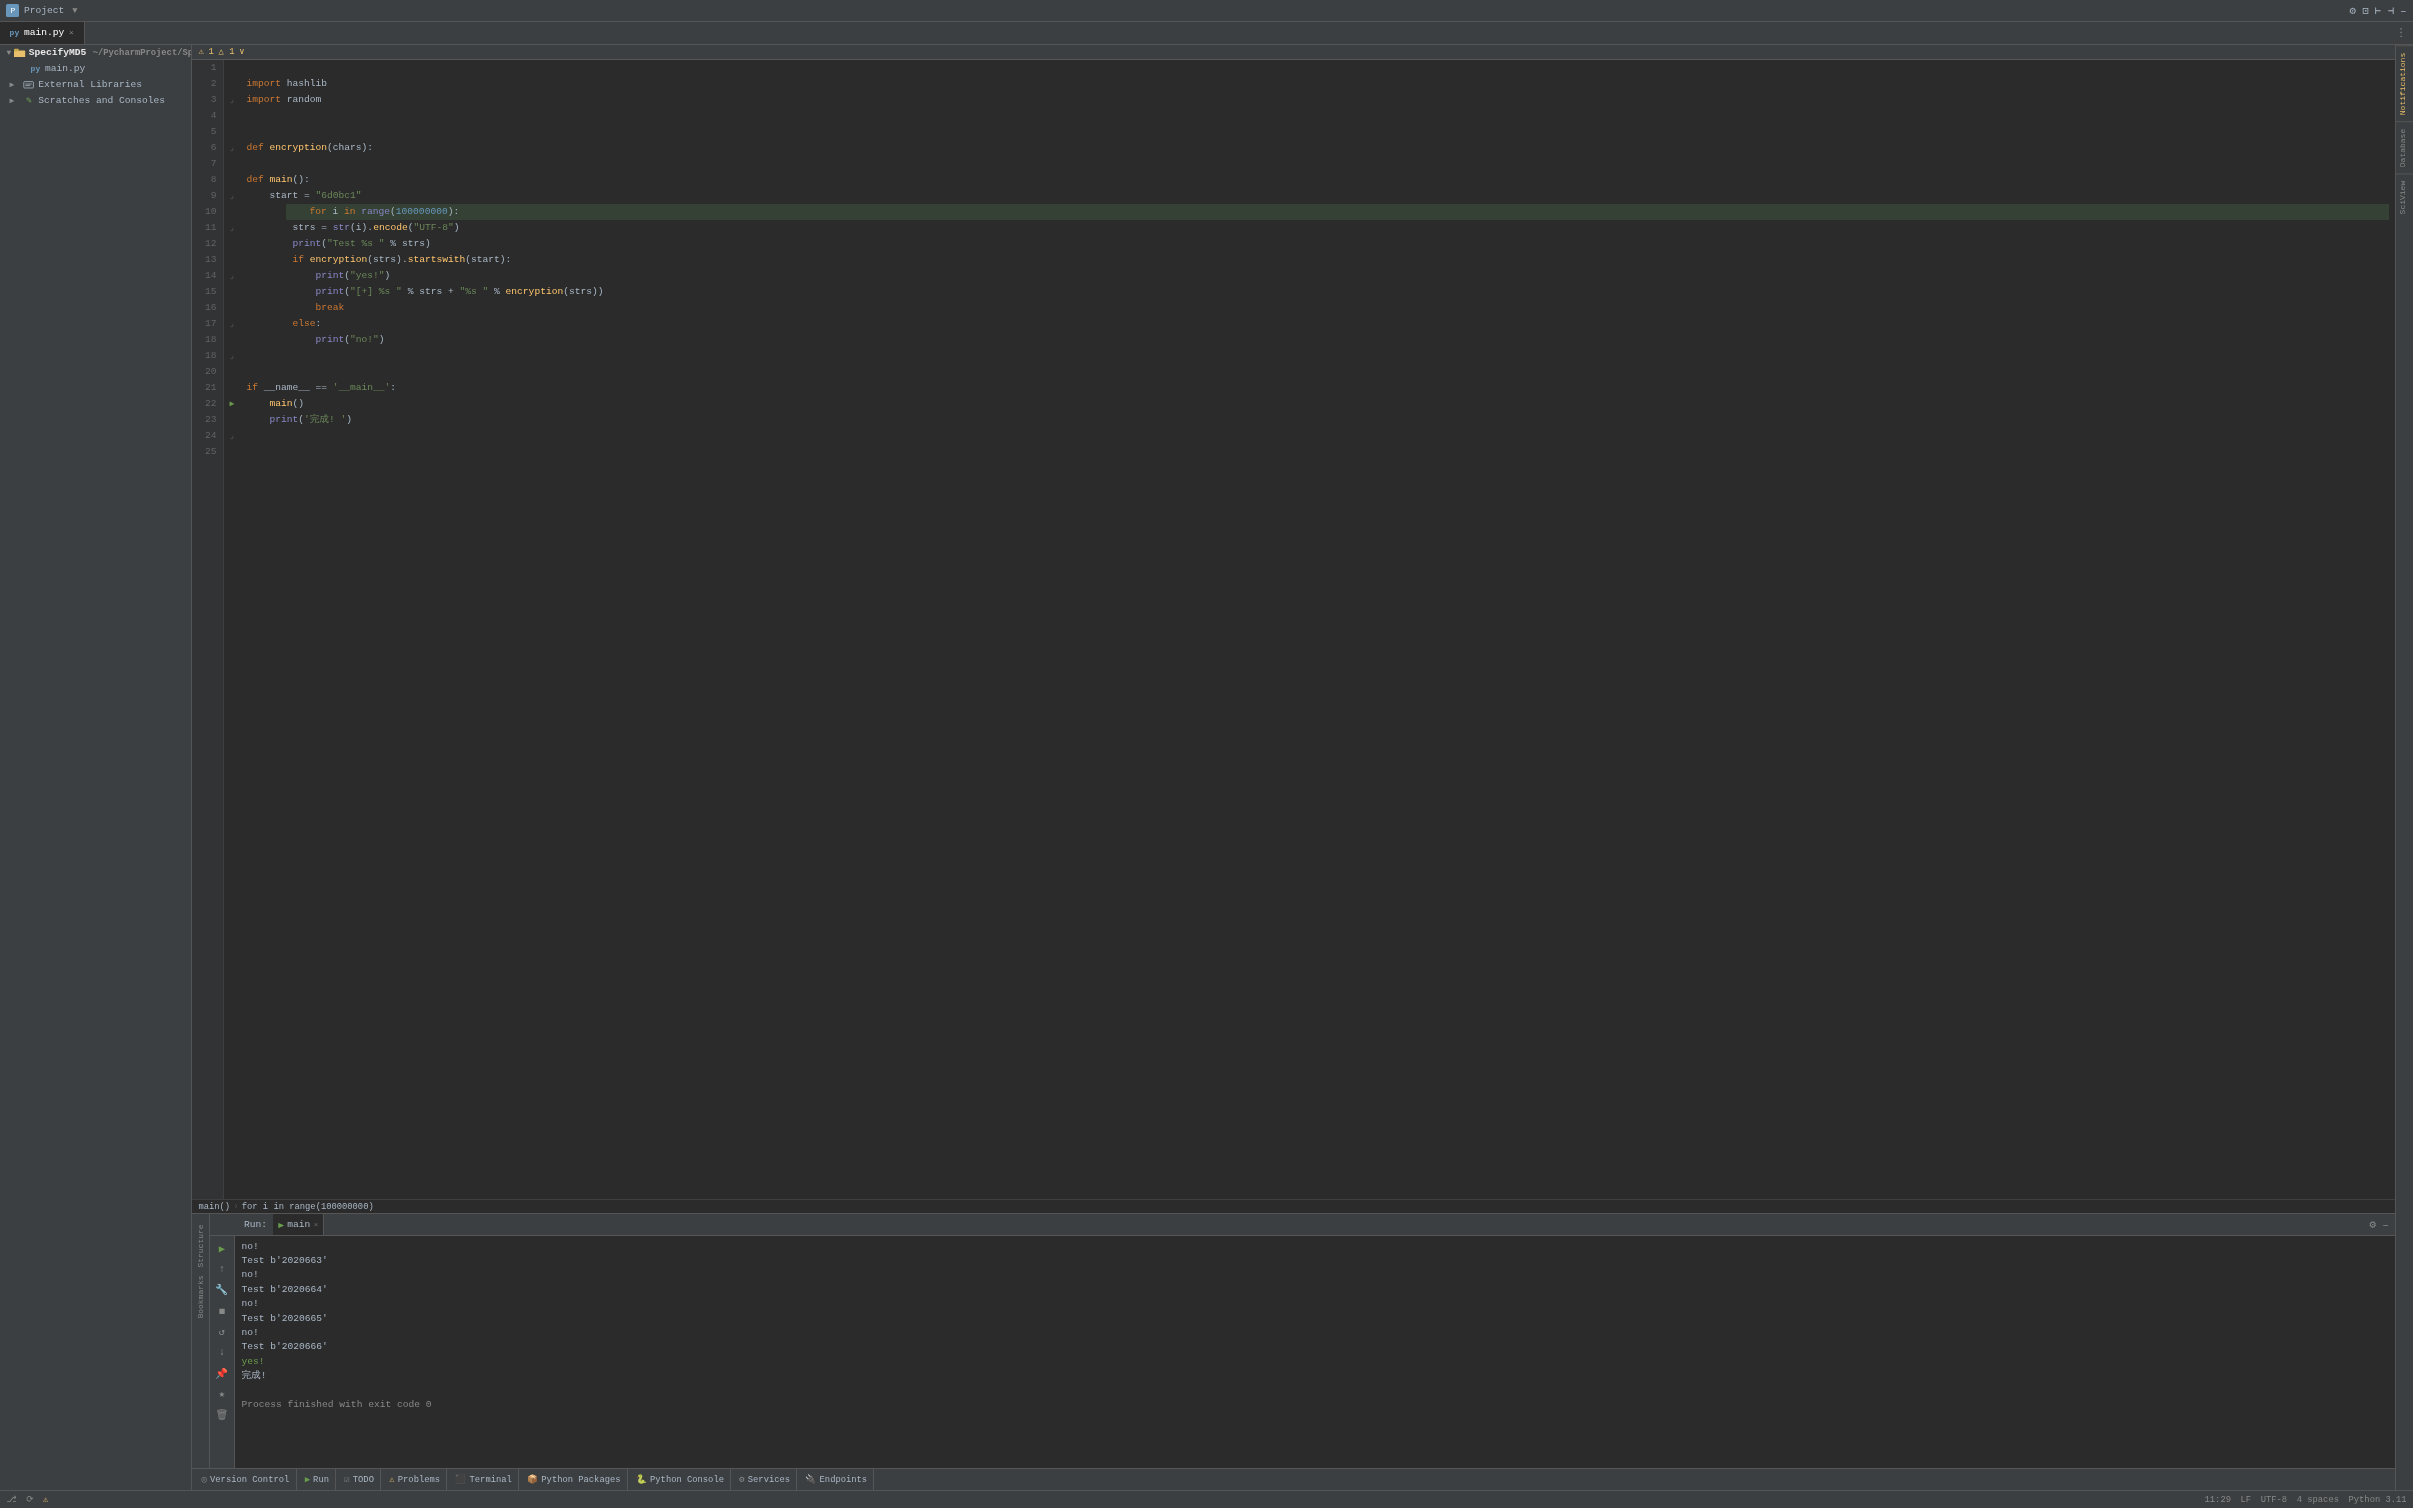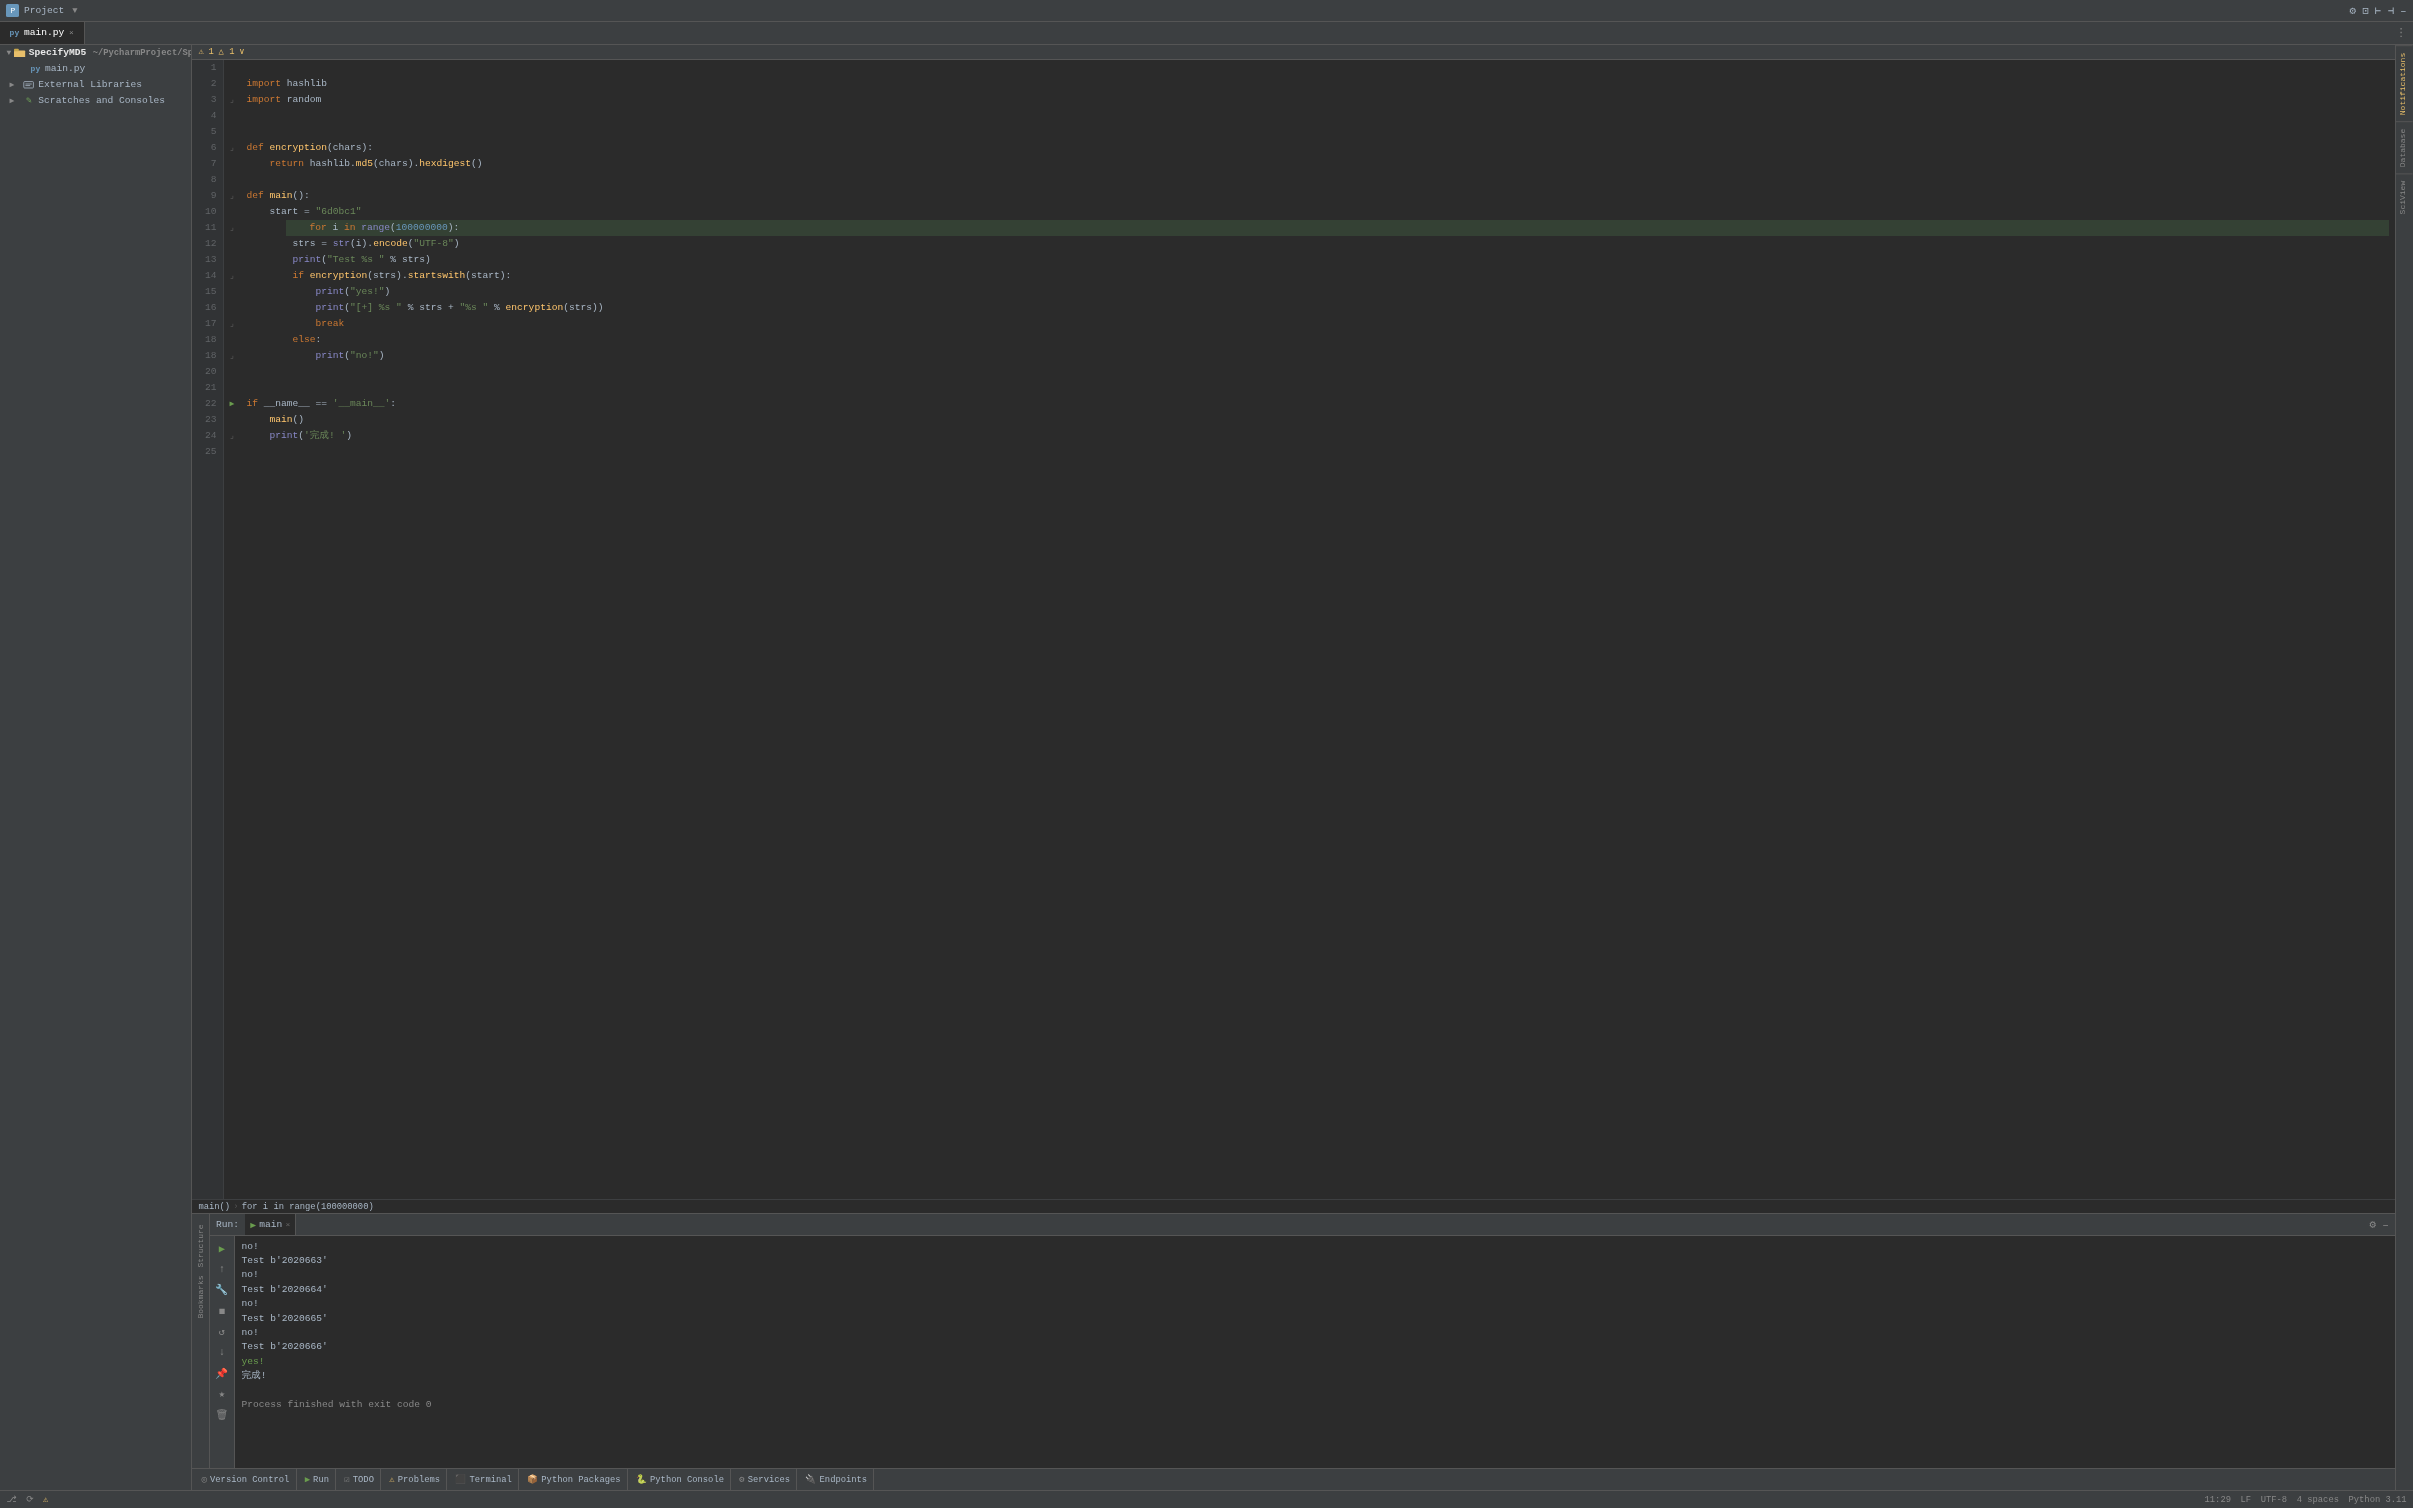--- a/index.html
+++ b/index.html
@@ -257,20 +257,21 @@
       display: flex;
       align-items: center;
       padding: 0 6.4px;
       height: 22.3px;
       border-bottom: 0.8px solid #555;
       gap: 6.4px;
     }
     .run-label {
       font-size: 9.6px;
       color: #a9b7c6;
+      margin-left: 28px;
     }
     .run-tab {
       display: flex;
       align-items: center;
       gap: 3.2px;
       font-size: 9.6px;
       color: #a9b7c6;
       cursor: pointer;
       padding: 0 4.8px;
       height: 100%;
@@ -540,21 +541,20 @@
         <div class="gutter-mark gutter-foldable">⌟</div>
         <div class="gutter-mark"></div>
       </div>
       <div class="code-content">
         <div class="code-line">&nbsp;</div>
         <div class="code-line"><span class="import-kw">import</span> <span class="lib">hashlib</span></div>
         <div class="code-line"><span class="import-kw">import</span> <span class="lib">random</span></div>
         <div class="code-line">&nbsp;</div>
         <div class="code-line">&nbsp;</div>
         <div class="code-line"><span class="kw">def</span> <span class="fn">encryption</span><span class="paren">(</span><span class="param">chars</span><span class="paren">)</span><span class="op">:</span></div>
-        <div class="code-line">    <span class="kw">return</span> <span class="lib">hashlib</span><span class="op">.</span><span class="fn">md5</span><span class="paren">(</span><span class="param">chars</span><span class="paren">)</span><span class="op">.</span><span class="fn">hexdigest</span><span class="paren">()</span></div>
         <div class="code-line">&nbsp;</div>
         <div class="code-line"><span class="kw">def</span> <span class="fn">main</span><span class="paren">()</span><span class="op">:</span></div>
         <div class="code-line">    <span class="param">start</span> <span class="op">=</span> <span class="str">"6d0bc1"</span></div>
         <div class="code-line highlighted">    <span class="kw">for</span> <span class="param">i</span> <span class="kw">in</span> <span class="builtin">range</span><span class="paren">(</span><span class="num">100000000</span><span class="paren">)</span><span class="op">:</span></div>
         <div class="code-line">        <span class="param">strs</span> <span class="op">=</span> <span class="builtin">str</span><span class="paren">(</span><span class="param">i</span><span class="paren">)</span><span class="op">.</span><span class="fn">encode</span><span class="paren">(</span><span class="str">"UTF-8"</span><span class="paren">)</span></div>
         <div class="code-line">        <span class="builtin">print</span><span class="paren">(</span><span class="str">"Test %s "</span> <span class="op">%</span> <span class="param">strs</span><span class="paren">)</span></div>
         <div class="code-line">        <span class="kw">if</span> <span class="fn">encryption</span><span class="paren">(</span><span class="param">strs</span><span class="paren">)</span><span class="op">.</span><span class="fn">startswith</span><span class="paren">(</span><span class="param">start</span><span class="paren">)</span><span class="op">:</span></div>
         <div class="code-line">            <span class="builtin">print</span><span class="paren">(</span><span class="str">"yes!"</span><span class="paren">)</span></div>
         <div class="code-line">            <span class="builtin">print</span><span class="paren">(</span><span class="str">"[+] %s "</span> <span class="op">%</span> <span class="param">strs</span> <span class="op">+</span> <span class="str">"%s "</span> <span class="op">%</span> <span class="fn">encryption</span><span class="paren">(</span><span class="param">strs</span><span class="paren">))</span></div>
         <div class="code-line">            <span class="kw">break</span></div>

